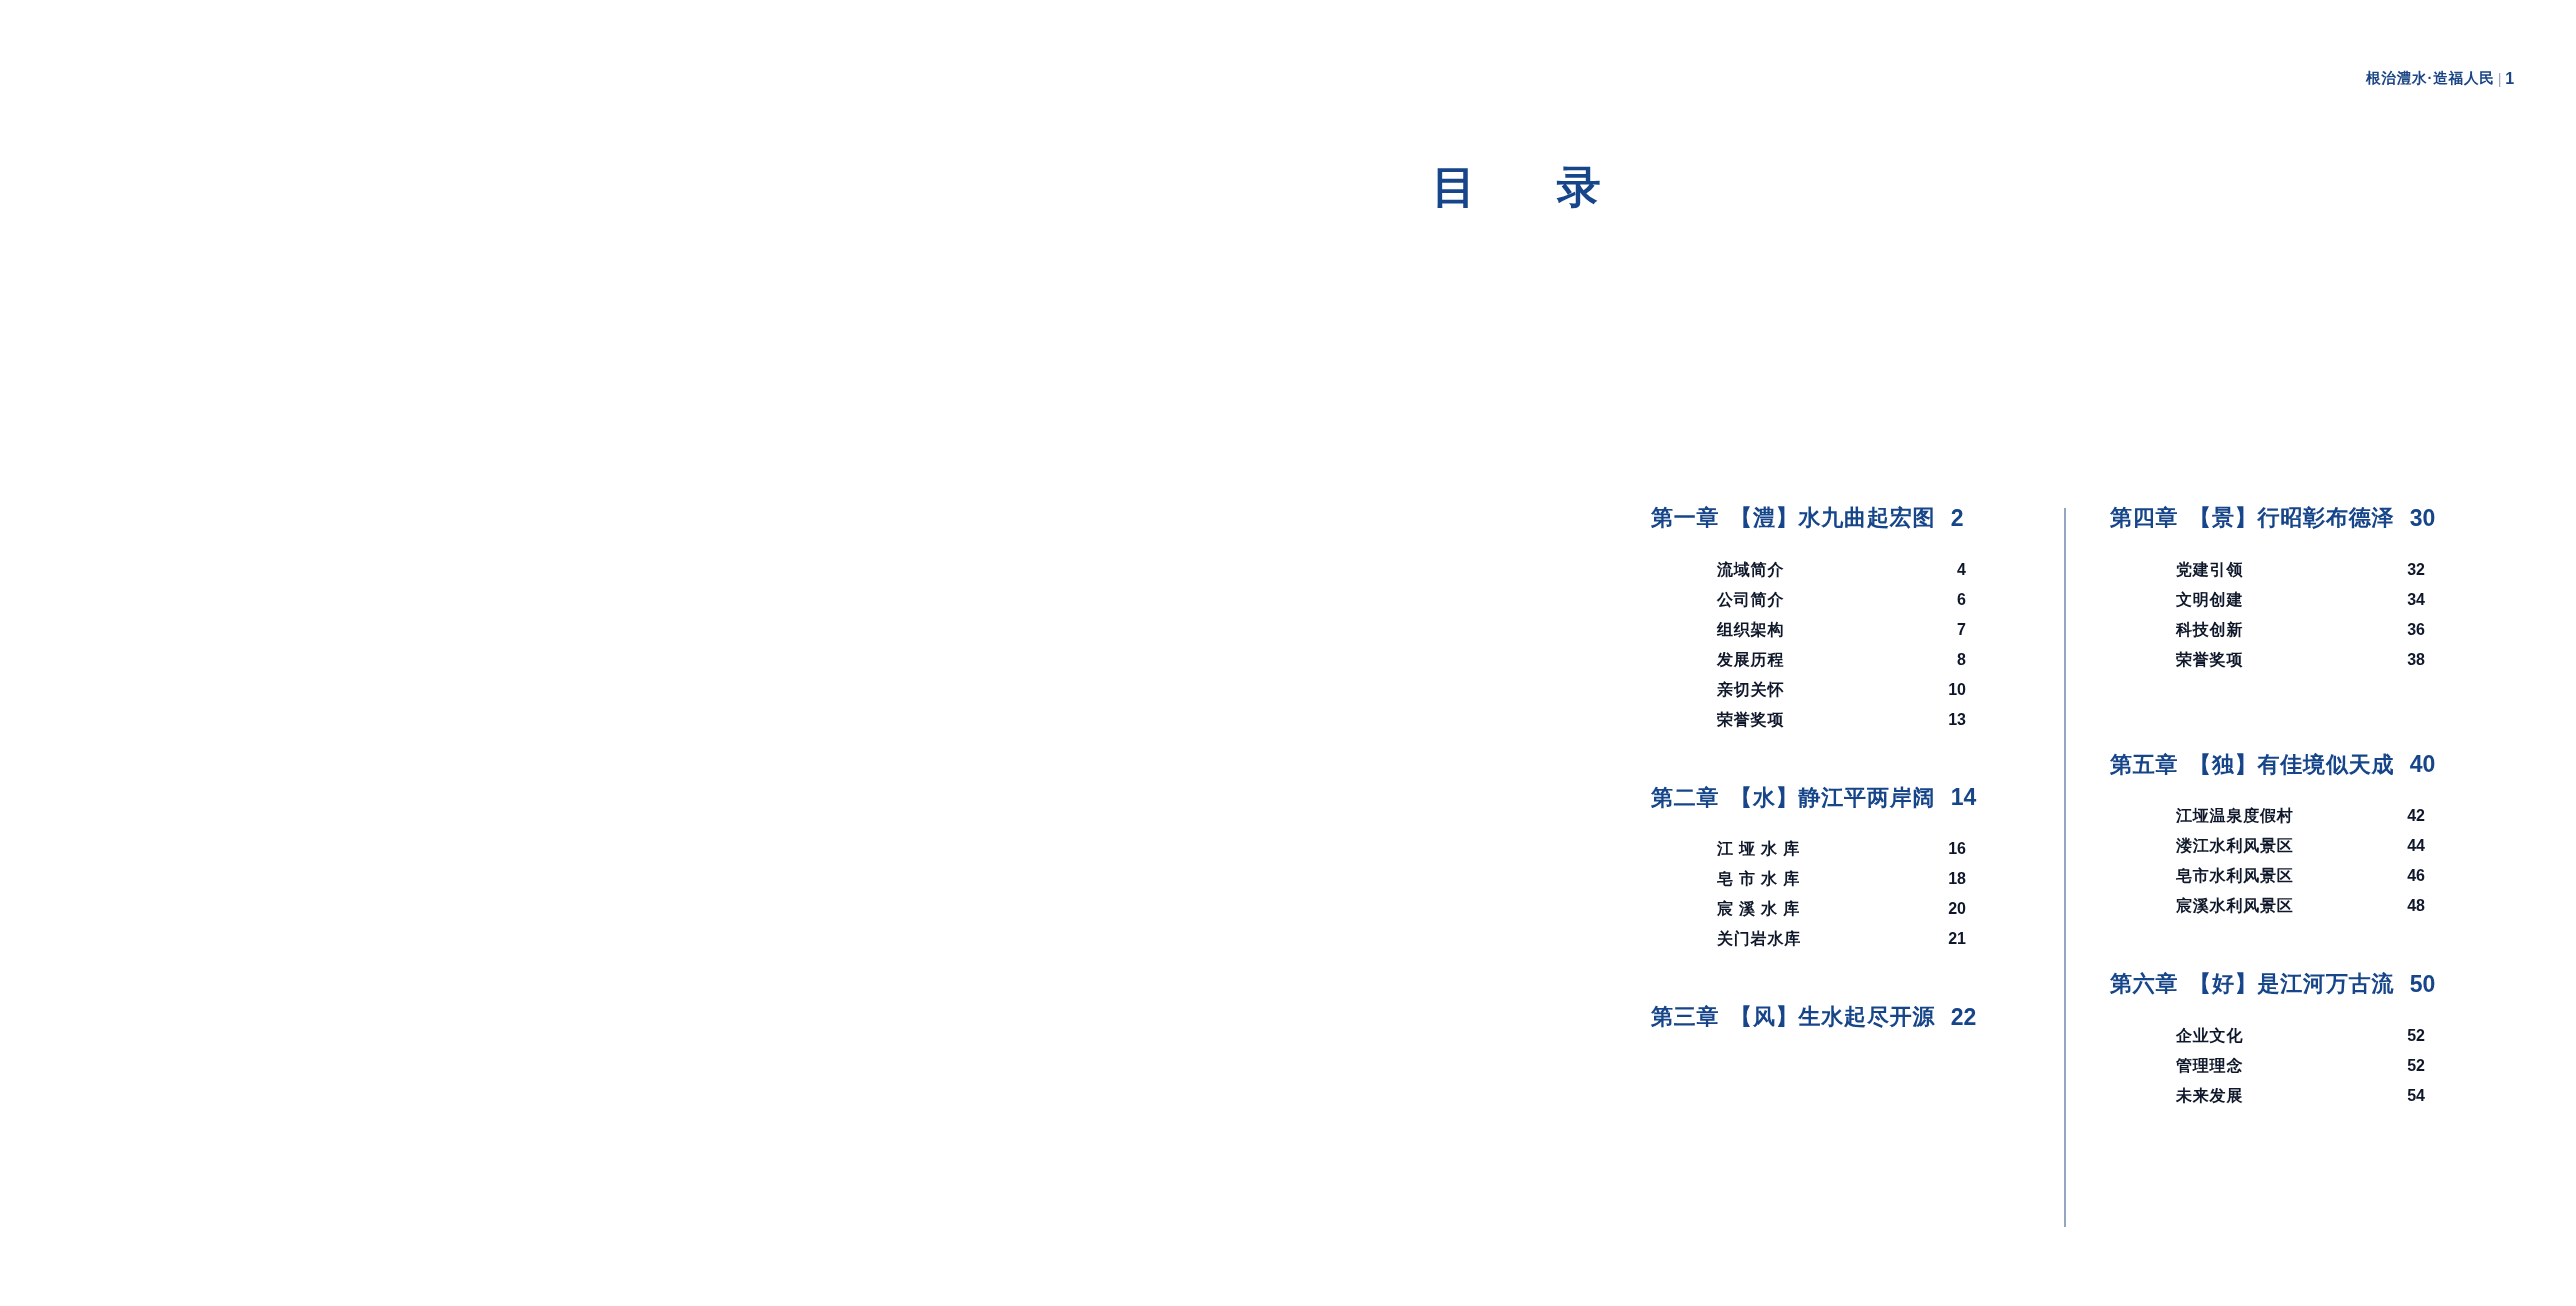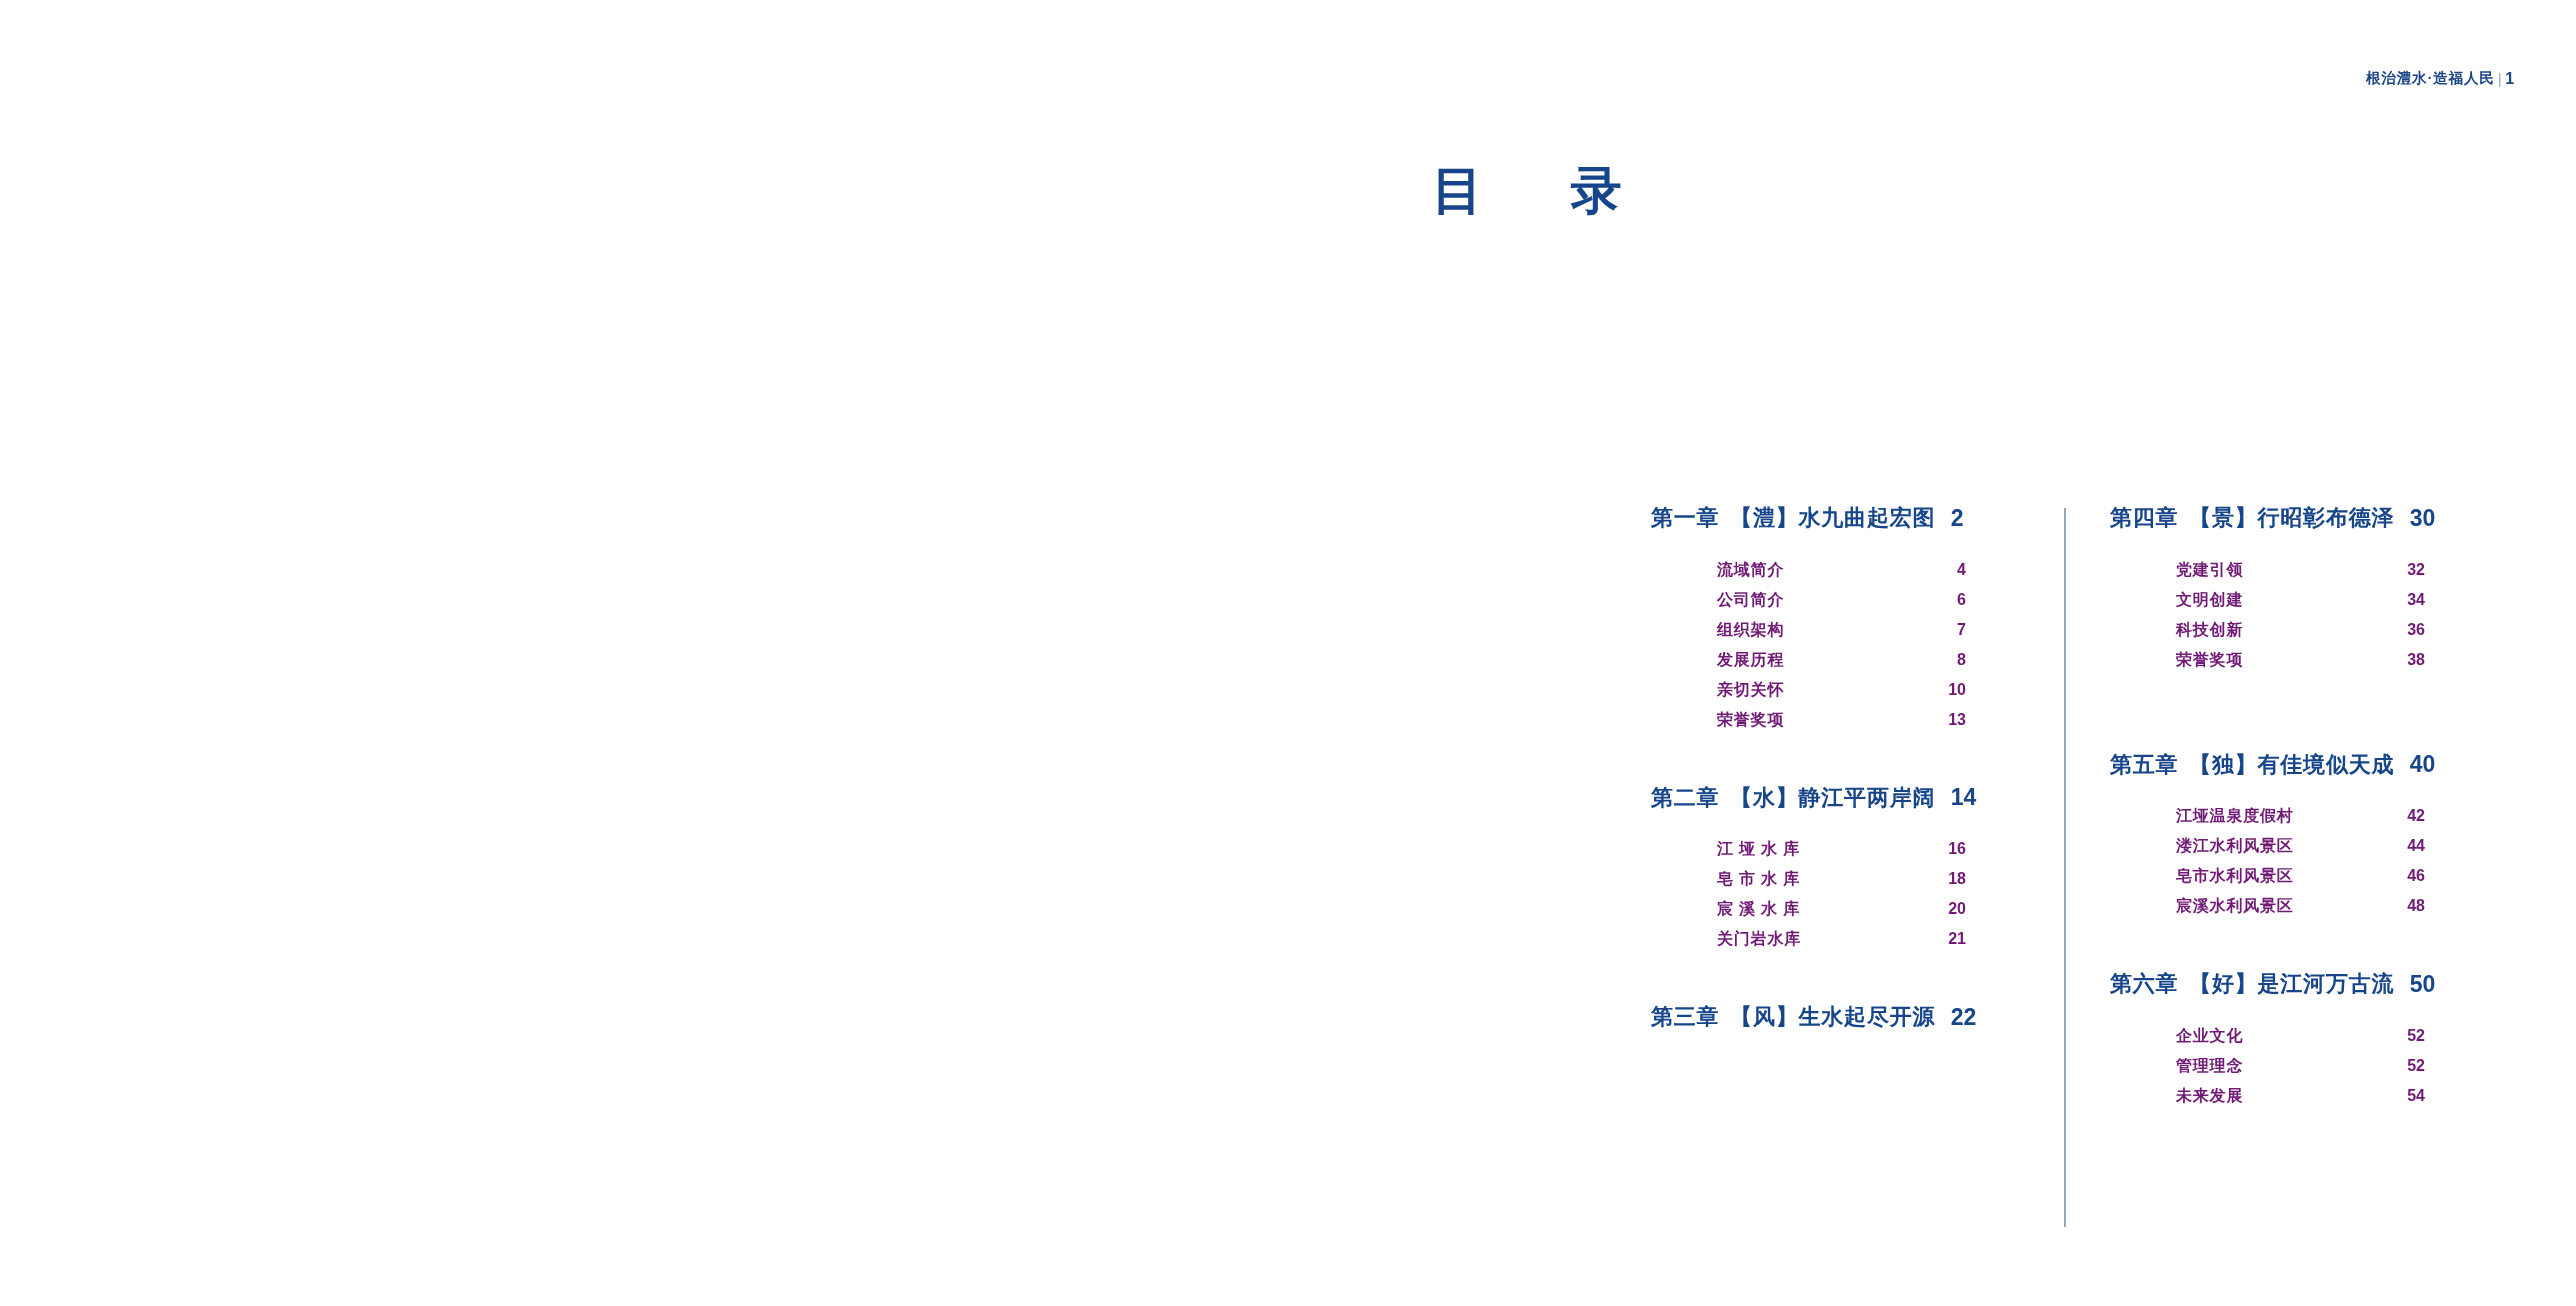--- a/index.html
+++ b/index.html
@@ -37,21 +37,21 @@
   .running-head .rh-page {
     font-size: 16px;
     font-weight: bold;
   }
 
   
   .toc-title {
     position: absolute;
     top: 165px;
     left: 1432px;
-    font-size: 51px;
+    font-size: 44px;
     font-weight: bold;
     color: #16458a;
     letter-spacing: 18.4px;
     line-height: 1;
     white-space: nowrap;
   }
 
   
   .toc-columns {
     position: absolute;
@@ -107,21 +107,21 @@
 
   .entries {
     padding-left: 66px;
   }
   .entry {
     display: flex;
     justify-content: space-between;
     align-items: center;
     font-size: 16px;
     font-weight: bold;
-    color: #701a75;
+    color: #0f172a;
     line-height: 1;
     padding: 7px 0;
     width: 249px;
   }
   .entry .e-title {
     letter-spacing: 0.8px;
   }
   .entry .e-page {
     font-size: 16px;
     font-weight: bold;

